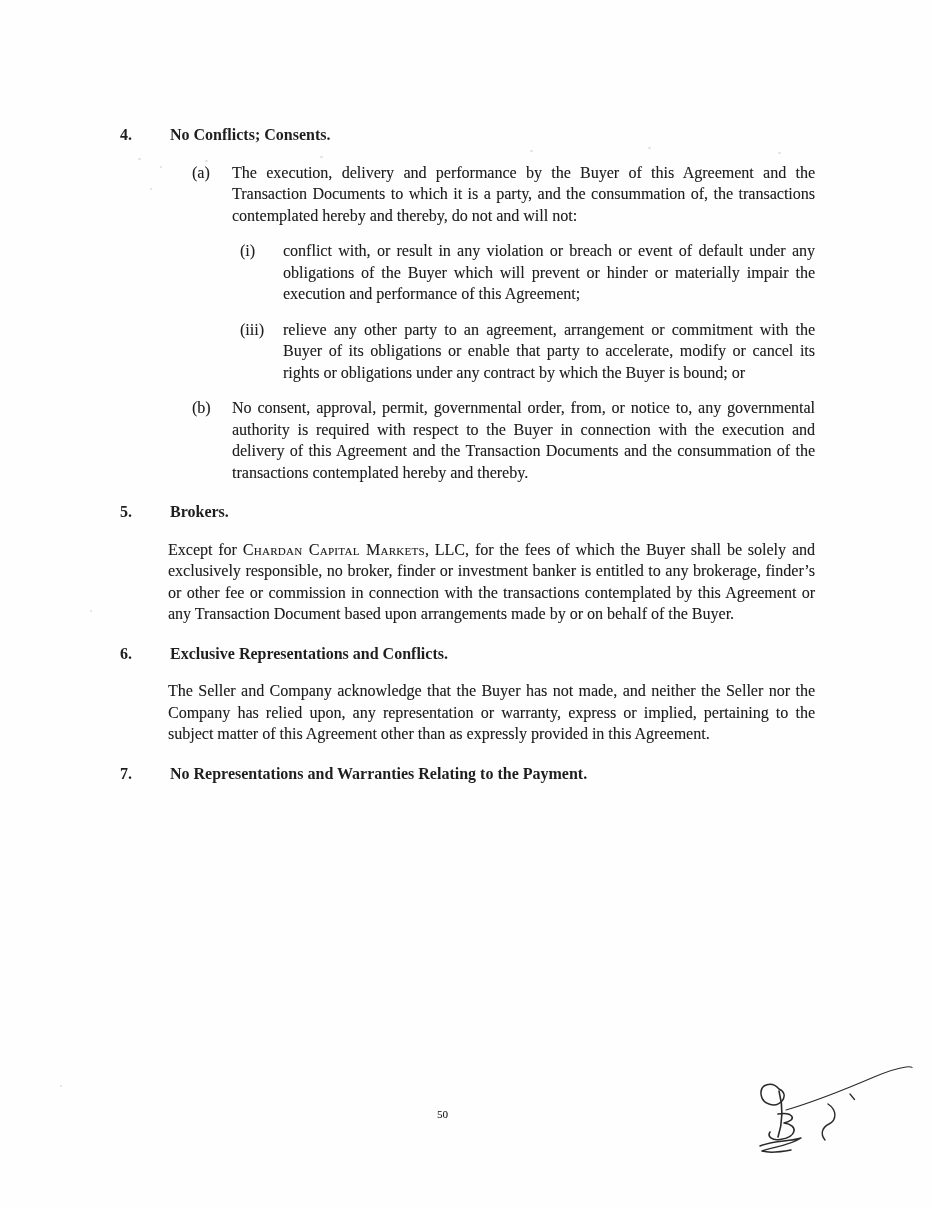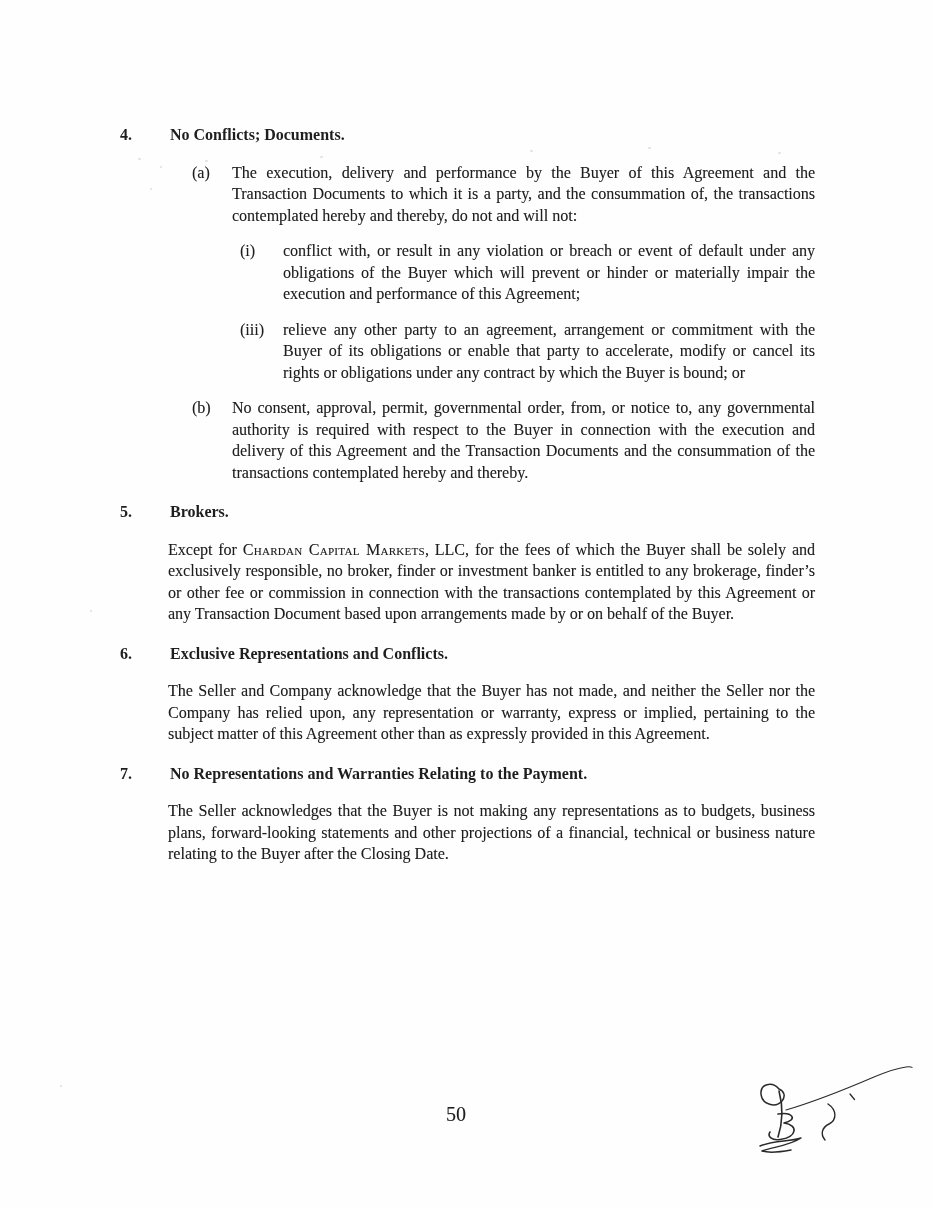--- a/index.html
+++ b/index.html
@@ -45,23 +45,22 @@
   .clause-text {
     flex: 1;
     text-align: justify;
     text-shadow: 0.25px 0.25px 0 rgba(30,30,30,0.35);
   }
   .smallcaps { font-variant: small-caps; letter-spacing: 0.3px; }
   .page-number {
     position: absolute;
     left: 437px;
     top: 1104px;
-    font-size: 20px;
+    font-size: 11px;
     text-shadow: 0.25px 0.25px 0 rgba(30,30,30,0.35);
-    margin-left: 9px;
   }
   .signature {
     position: absolute;
     left: 748px;
     top: 1058px;
     width: 170px;
     height: 100px;
   }
   .speck {
     position: absolute;
@@ -85,21 +84,21 @@
     <span class="speck" style="left:150px; top:188px; width:2px; height:2px;"></span>
     <span class="speck" style="left:90px; top:610px; width:2px; height:2px;"></span>
     <span class="speck" style="left:60px; top:1085px; width:2px; height:2px;"></span>
   </div>
 
   <div class="content">
 
     <div class="sec">
       <div class="sec-head">
         <span class="sec-num">4.</span>
-        <span class="sec-title">No Conflicts; Documents.</span>
+        <span class="sec-title">No Conflicts; Consents.</span>
       </div>
 
       <div class="clause lvl2">
         <span class="clause-label">(a)</span>
         <div class="clause-text">The execution, delivery and performance by the Buyer of this Agreement and the Transaction Documents to which it is a party, and the consummation of, the transactions contemplated hereby and thereby, do not and will not:</div>
       </div>
 
       <div class="clause lvl3">
         <span class="clause-label">(i)</span>
         <div class="clause-text">conflict with, or result in any violation or breach or event of default under any obligations of the Buyer which will prevent or hinder or materially impair the execution and performance of this Agreement;</div>
@@ -132,21 +131,20 @@
         <span class="sec-title">Exclusive Representations and Conflicts.</span>
       </div>
       <div class="para sec-body">The Seller and Company acknowledge that the Buyer has not made, and neither the Seller nor the Company has relied upon, any representation or warranty, express or implied, pertaining to the subject matter of this Agreement other than as expressly provided in this Agreement.</div>
     </div>
 
     <div class="sec">
       <div class="sec-head">
         <span class="sec-num">7.</span>
         <span class="sec-title">No Representations and Warranties Relating to the Payment.</span>
       </div>
-      <div class="para sec-body">The Seller acknowledges that the Buyer is not making any representations as to budgets, business plans, forward-looking statements and other projections of a financial, technical or business nature relating to the Buyer after the Closing Date.</div>
     </div>
 
   </div>
 
   <div class="page-number">50</div>
 
   <svg class="signature" viewBox="0 0 170 100" xmlns="http://www.w3.org/2000/svg" fill="none" stroke="#2a2a2a" stroke-linecap="round" stroke-linejoin="round">
 
     <path d="M38,52 C62,45 98,31 126,19 C138,14 150,10 158,9 C161,8.6 163,8.8 164,9.4" stroke-width="1.1"></path>
 

